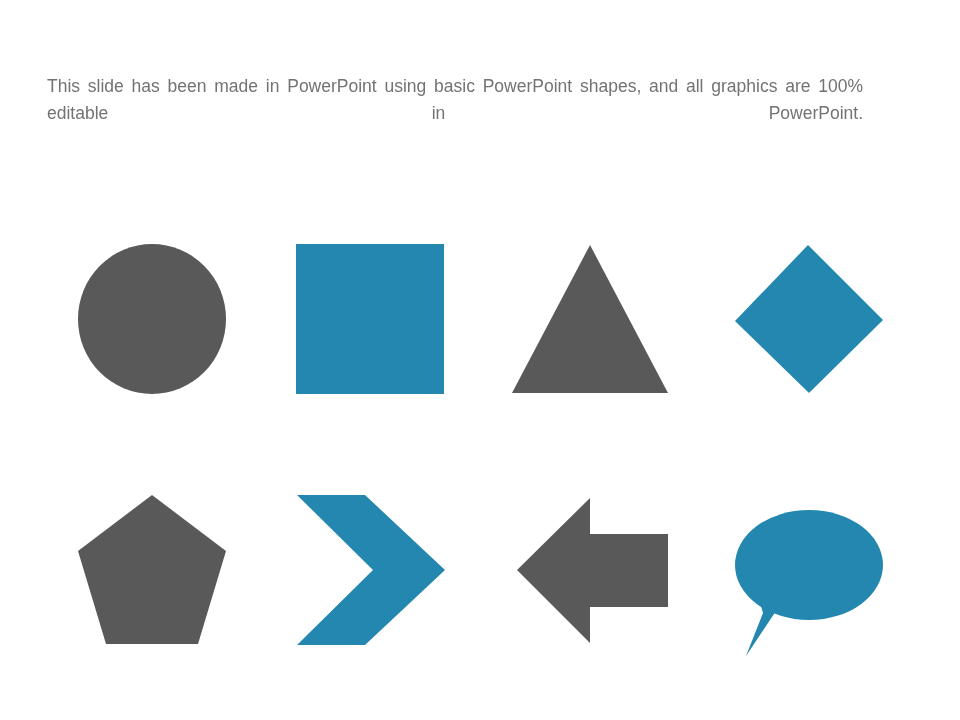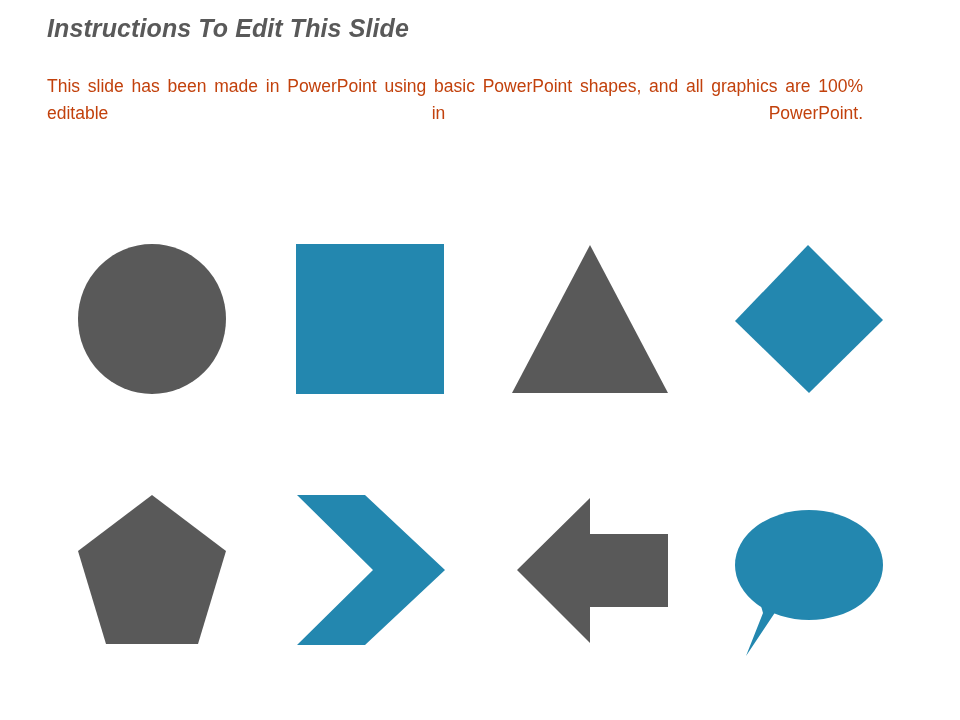--- a/index.html
+++ b/index.html
@@ -41,21 +41,21 @@
   
   #body-copy {
     position: absolute;
     left: 47px;
     top: 73px;
     width: 816px;
   }
   .body-para {
     font-size: 17.5px;
     line-height: 27px;
-    color: #c2410c;
+    color: #737373;
     text-align: justify;
     margin: 0;
   }
   .body-para.justify-block {
     text-align: justify;
   }
   .body-para.justify-block::after {
     content: "";
     display: inline-block;
     width: 100%;
@@ -82,21 +82,20 @@
   #shape-pentagon      { left: 76px;  top: 493px; width: 152px; height: 154px; }
   #shape-chevron       { left: 295px; top: 493px; width: 152px; height: 154px; }
   #shape-arrow-left    { left: 513px; top: 493px; width: 158px; height: 154px; }
   #shape-speech-bubble { left: 733px; top: 508px; width: 154px; height: 152px; }
 </style>
 </head>
 <body>
 
 <div id="slide">
 
-  <div id="slide-title">Instructions To Edit This Slide</div>
 
   <div id="body-copy">
     <p class="body-para justify-block">This slide has been made in PowerPoint using basic PowerPoint shapes, and all graphics are 100% editable in PowerPoint.</p>
   </div>
 
   <div id="shapes-layer">
 
     <svg id="shape-circle" class="shape-svg" viewBox="0 0 150 152">
       <ellipse cx="75" cy="76" rx="74" ry="75" fill="#595959"></ellipse>
     </svg>

